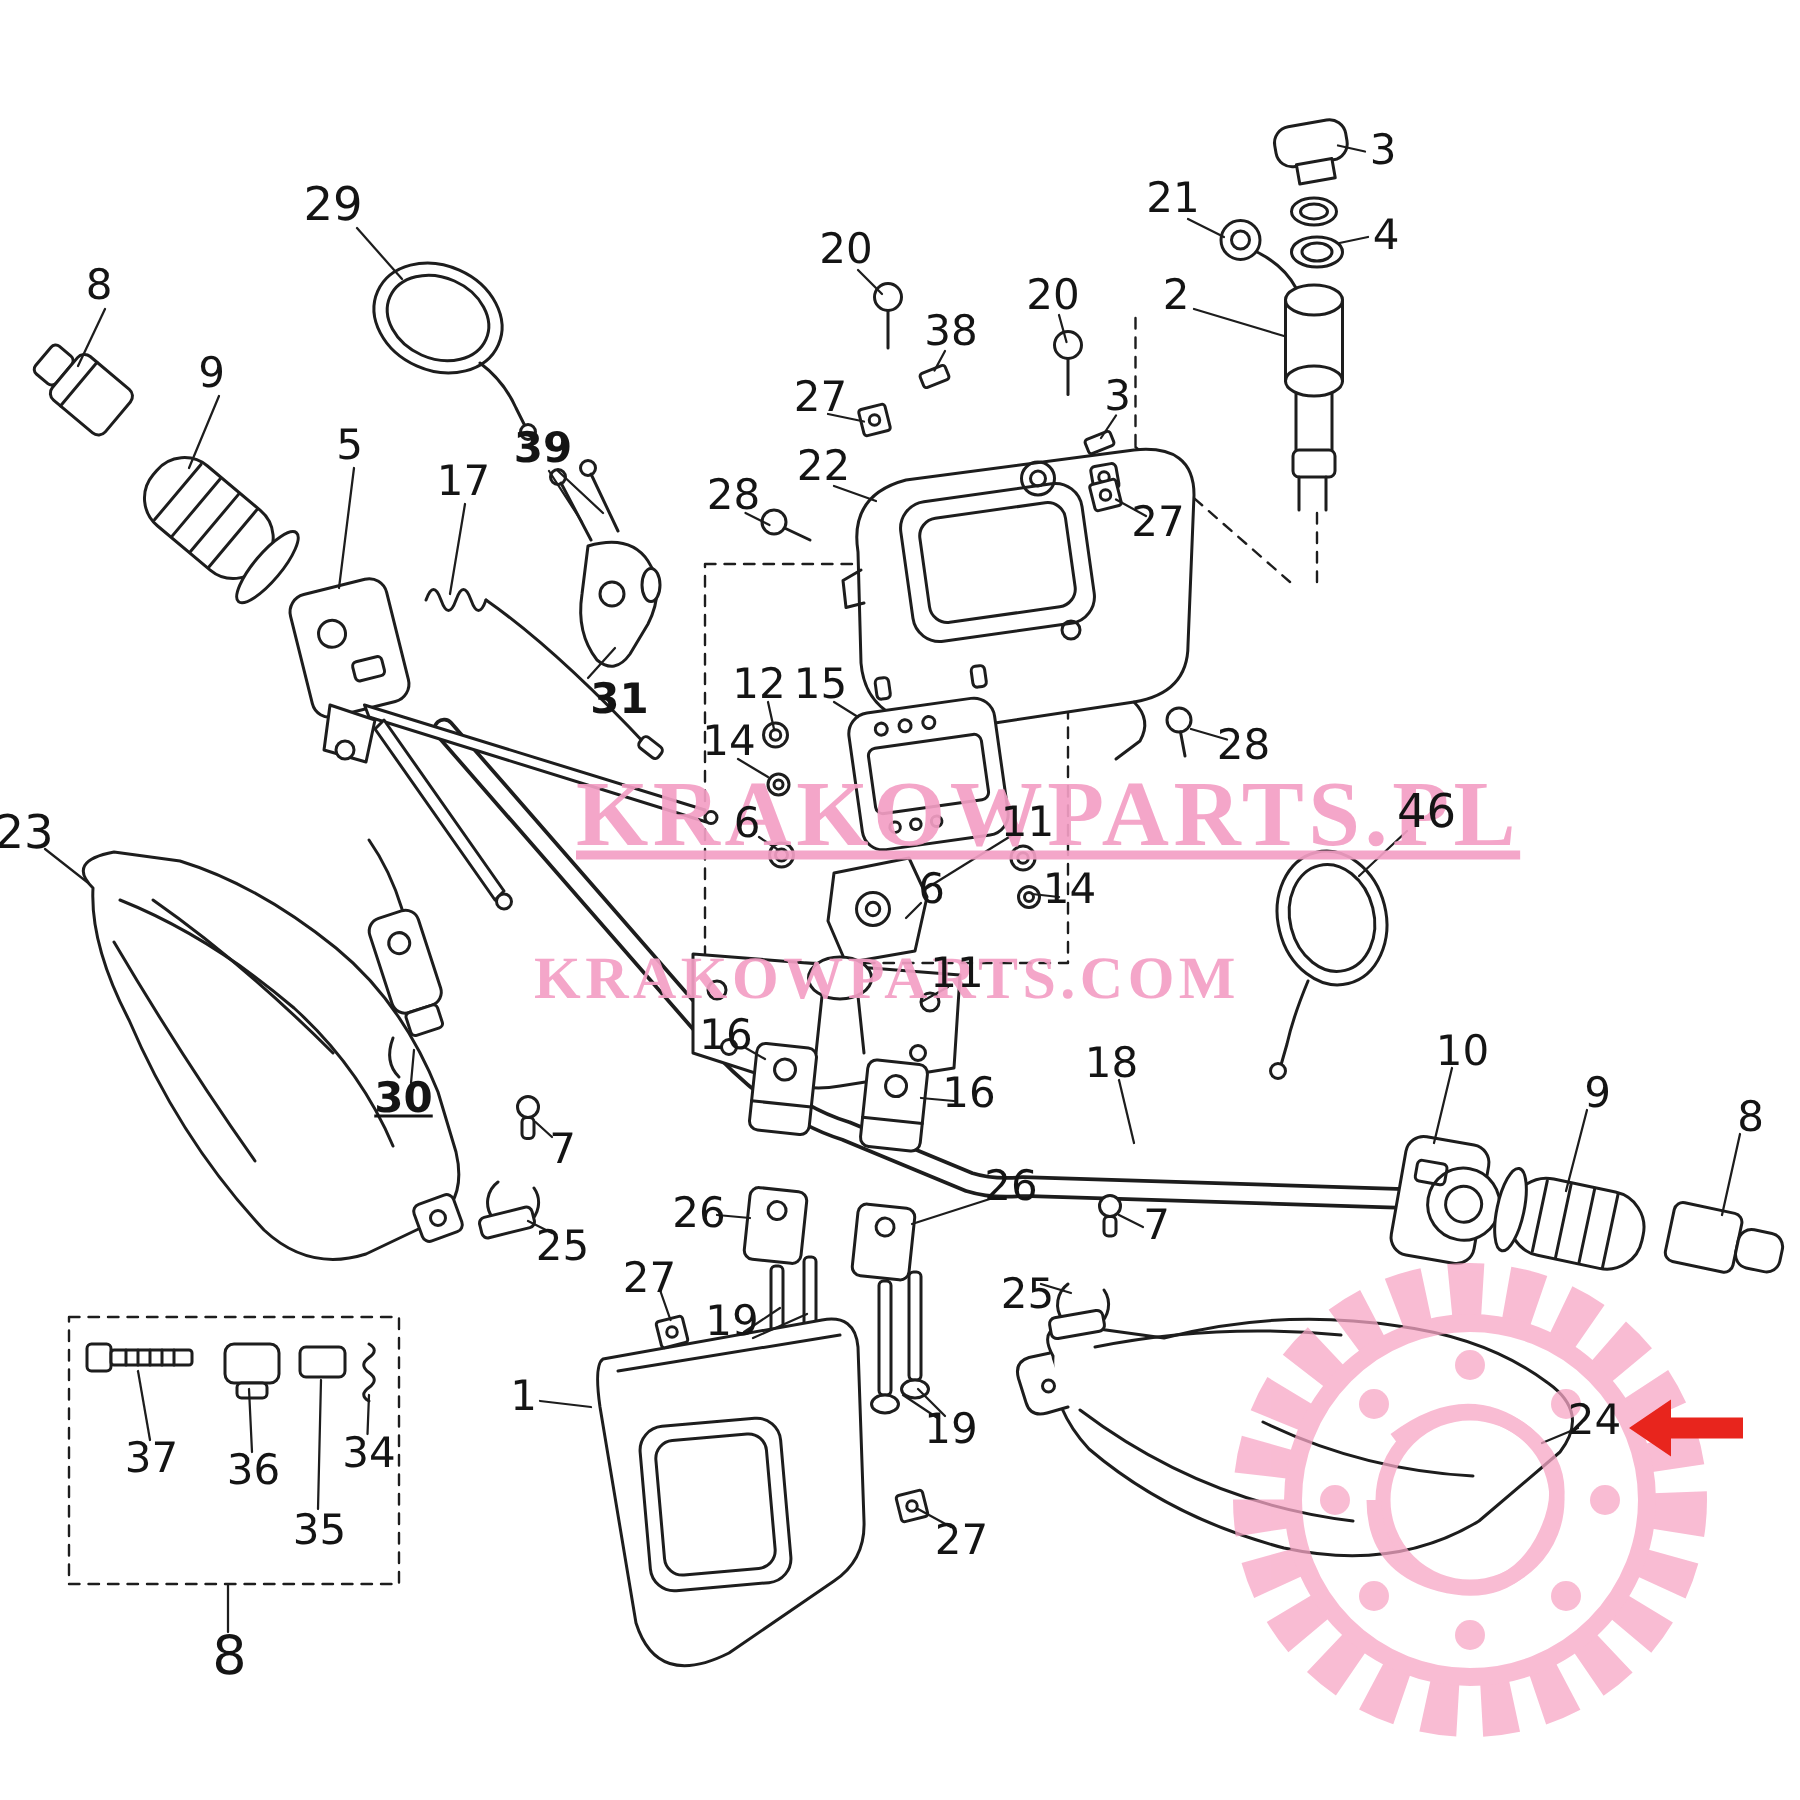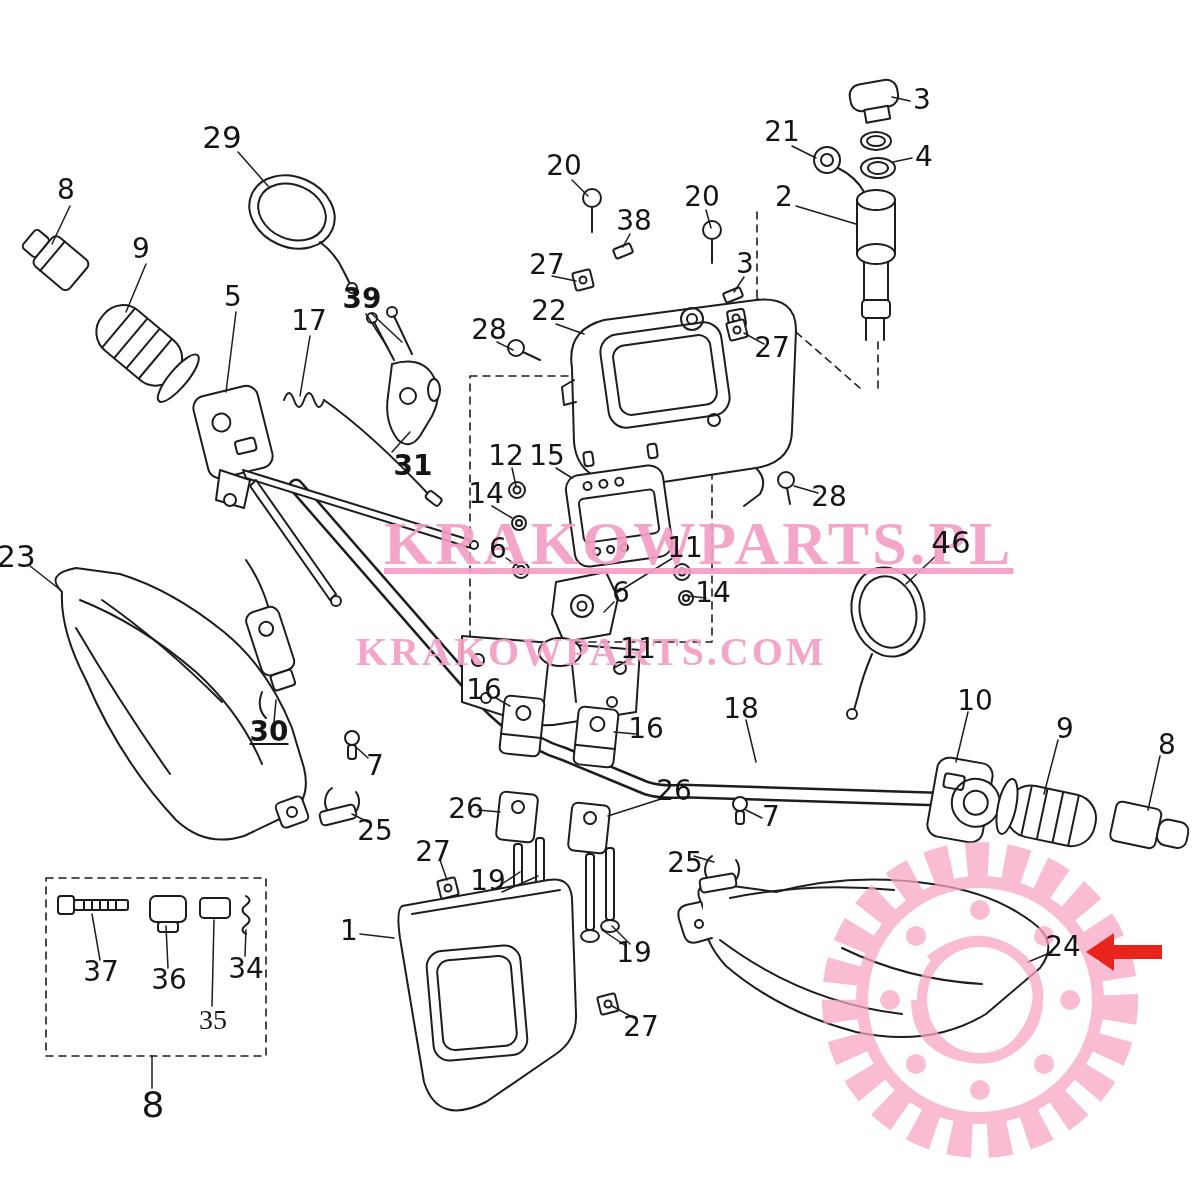--- a/index.html
+++ b/index.html
@@ -456,18 +456,18 @@
       <span class="part-label" style="left: 433px; top: 852px;">27</span>
       <span class="part-label" style="left: 488px; top: 881px;">19</span>
       <span class="part-label" style="left: 771px; top: 817px;">7</span>
       <span class="part-label" style="left: 685px; top: 863px;">25</span>
       <span class="part-label" style="left: 349px; top: 931px;">1</span>
       <span class="part-label" style="left: 634px; top: 953px;">19</span>
       <span class="part-label" style="left: 1063px; top: 947px;">24</span>
       <span class="part-label" style="left: 641px; top: 1027px;">27</span>
       <span class="part-label" style="left: 101px; top: 972px;">37</span>
       <span class="part-label" style="left: 169px; top: 980px;">36</span>
-      <span class="part-label" style="left: 213px; top: 1020px; font-family: Liberation Serif, serif;">35</span>
+      <span class="part-label" style="left: 213px; top: 1020px;">35</span>
       <span class="part-label" style="left: 246px; top: 969px;">34</span>
       <span class="part-label" style="left: 153px; top: 1105px; font-size: 36px;">8</span>
     </div>
 
 </div>
 
 </body></html>

